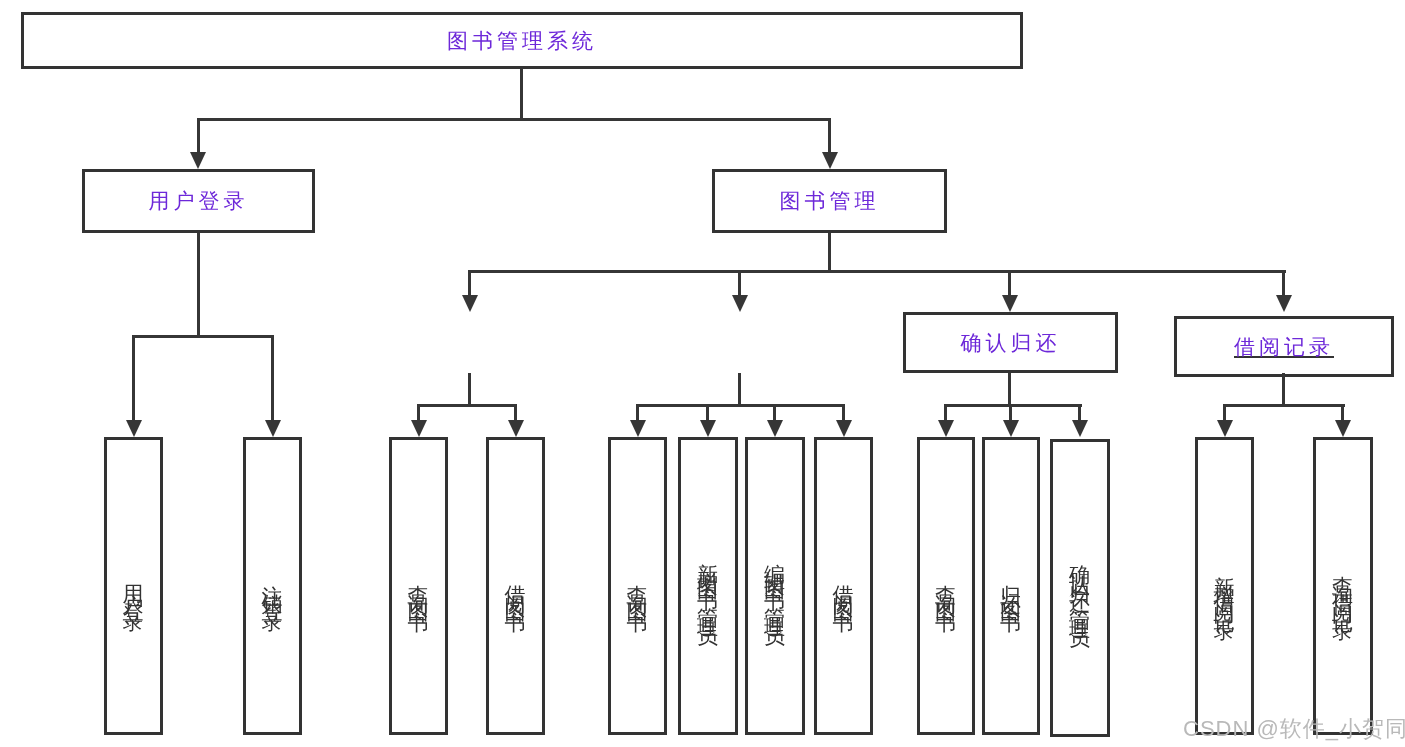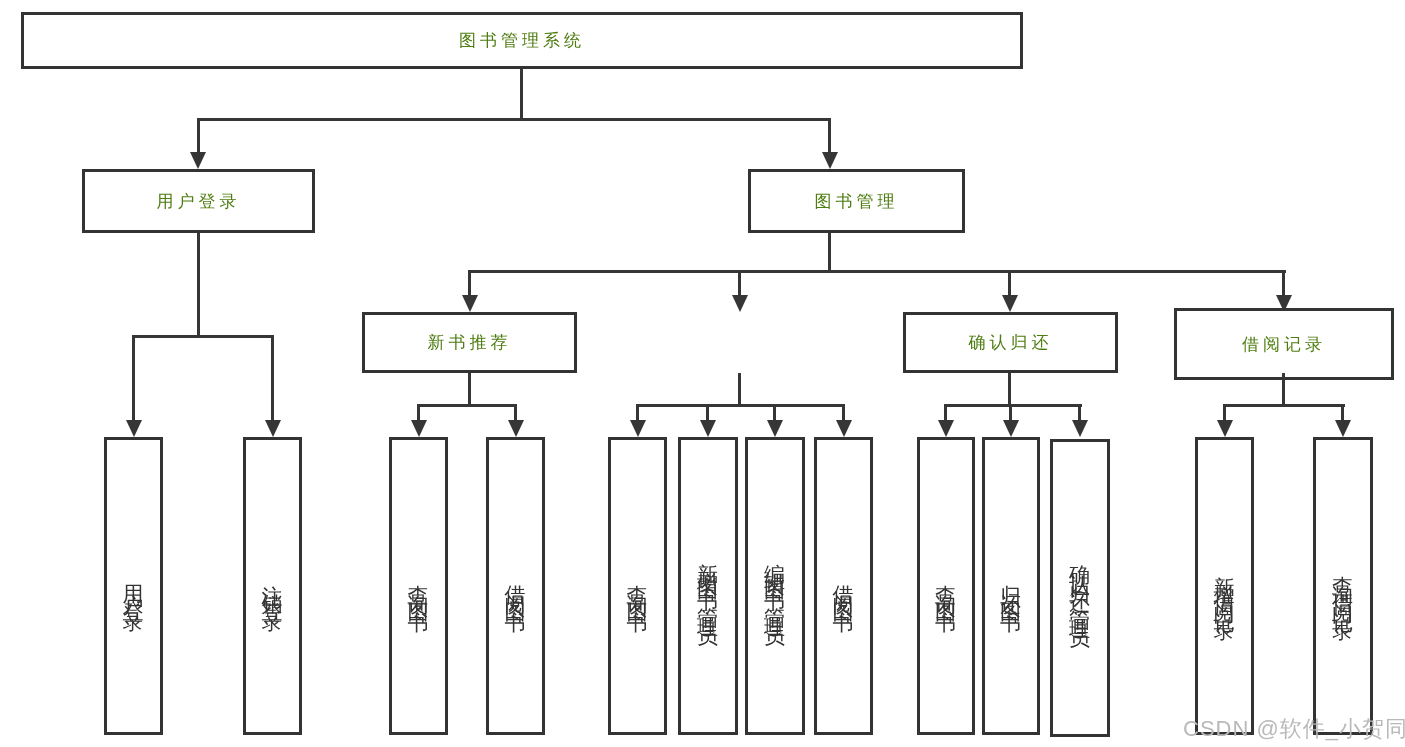--- a/index.html
+++ b/index.html
@@ -5,21 +5,21 @@
   html,body{margin:0;padding:0;background:#fff;}
   .canvas{
     position:relative;width:1405px;height:747px;background:#ffffff;overflow:hidden;
     font-family:"Liberation Sans","DejaVu Sans",sans-serif;color:#333333;
   }
   
   .node{
     position:absolute;box-sizing:border-box;border:3px solid #333333;background:#ffffff;
     display:flex;align-items:center;justify-content:center;
   }
-  .node .lbl{font-size:17px;letter-spacing:4px;color:#4d7c0f;white-space:nowrap;}
+  .node .lbl{font-size:21px;letter-spacing:4px;color:#6d28d9;white-space:nowrap;}
   .leaf .lbl{
     writing-mode:vertical-rl;text-orientation:mixed;font-size:21px;letter-spacing:9px;
     line-height:1;color:#333333;
   }
   
   .vline,.hline{position:absolute;background:#363636;}
   .vline{width:3px;}
   .hline{height:3px;}
   .arrow{
     position:absolute;width:0;height:0;
@@ -43,21 +43,21 @@
   <div class="vline" style="left:520px;top:68px;height:52px;"></div>
   <div class="hline" style="left:197px;top:118px;width:634px;"></div>
   <div class="vline" style="left:197px;top:118px;height:36px;"></div>
   <div class="arrow" style="left:190px;top:152px;"></div>
   <div class="vline" style="left:828px;top:118px;height:36px;"></div>
   <div class="arrow" style="left:822px;top:152px;"></div>
 
   <div class="node" style="left:82px;top:169px;width:233px;height:64px;">
     <span class="lbl">用户登录</span>
   </div>
-  <div class="node" style="left:712px;top:169px;width:217px;height:64px;margin-left:36px;">
+  <div class="node" style="left:712px;top:169px;width:235px;height:64px;">
     <span class="lbl">图书管理</span>
   </div>
 
   <div class="vline" style="left:197px;top:233px;height:102px;"></div>
   <div class="hline" style="left:132px;top:335px;width:142px;"></div>
   <div class="vline" style="left:132px;top:335px;height:85px;"></div>
   <div class="arrow" style="left:126px;top:420px;"></div>
   <div class="vline" style="left:271px;top:335px;height:85px;"></div>
   <div class="arrow" style="left:265px;top:420px;"></div>
 
@@ -65,27 +65,24 @@
   <div class="hline" style="left:468px;top:270px;width:818px;"></div>
   <div class="vline" style="left:468px;top:270px;height:27px;"></div>
   <div class="arrow" style="left:462px;top:295px;"></div>
   <div class="vline" style="left:738px;top:270px;height:27px;"></div>
   <div class="arrow" style="left:732px;top:295px;"></div>
   <div class="vline" style="left:1008px;top:270px;height:27px;"></div>
   <div class="arrow" style="left:1002px;top:295px;"></div>
   <div class="vline" style="left:1282px;top:270px;height:27px;"></div>
   <div class="arrow" style="left:1276px;top:295px;"></div>
 
-  <div class="node" style="left:362px;top:312px;width:215px;height:61px;">
-    <span class="lbl">新书推荐</span>
-  </div>
   <div class="node" style="left:903px;top:312px;width:215px;height:61px;">
     <span class="lbl">确认归还</span>
   </div>
-  <div class="node" style="left:1174px;top:308px;width:220px;height:72px;">
+  <div class="node" style="left:1174px;top:316px;width:220px;height:61px;text-decoration:underline;">
     <span class="lbl">借阅记录</span>
   </div>
 
   <div class="vline" style="left:468px;top:373px;height:33px;"></div>
   <div class="hline" style="left:417px;top:404px;width:100px;"></div>
   <div class="vline" style="left:417px;top:404px;height:18px;"></div>
   <div class="arrow" style="left:411px;top:420px;"></div>
   <div class="vline" style="left:514px;top:404px;height:18px;"></div>
   <div class="arrow" style="left:508px;top:420px;"></div>
 

